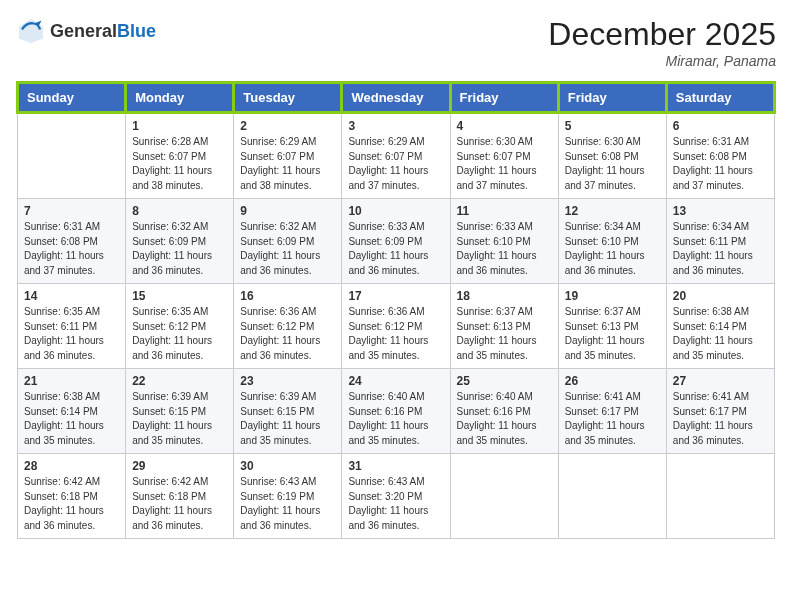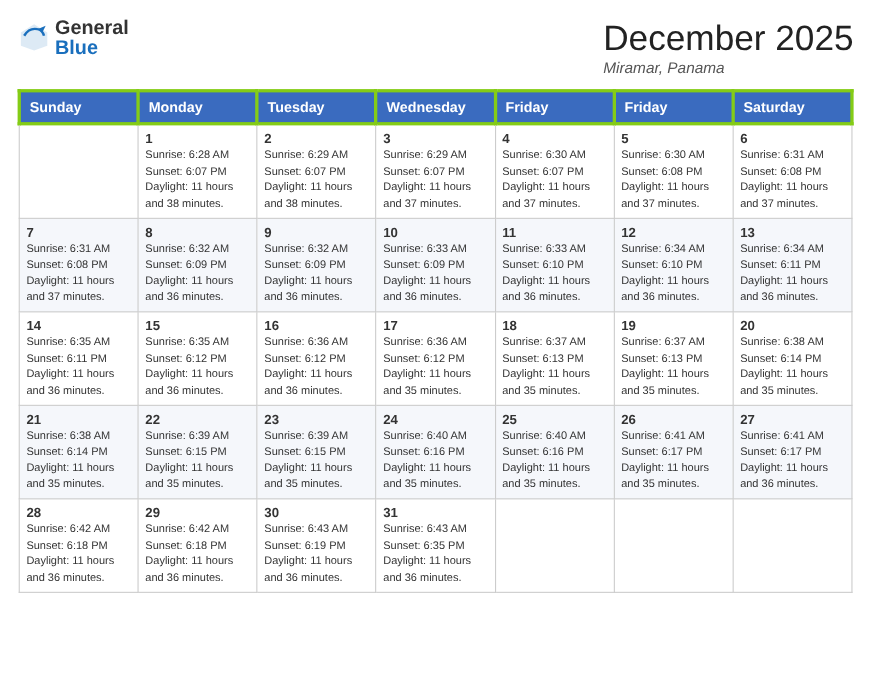--- a/index.html
+++ b/index.html
@@ -16,33 +16,33 @@
       align-items: flex-start;
       margin-bottom: 12px;
     }
     .logo {
       display: flex;
       align-items: center;
       gap: 4px;
     }
     .logo-text {
       display: flex;
-      flex-direction: column;
+      flex-direction: row;
       font-size: 18px;
       font-weight: bold;
       line-height: 1;
     }
     .logo-general { color: #333; }
     .logo-blue { color: #1a6fbd; }
     .logo-icon {
       width: 30px;
       height: 30px;
     }
     .title-block {
-      text-align: left;
+      text-align: right;
     }
     .month-title {
       font-size: 32px;
       font-weight: normal;
       color: #222;
     }
     .subtitle {
       font-size: 14px;
       color: #555;
       font-style: italic;
@@ -400,21 +400,21 @@
             <div>Sunrise: 6:43 AM</div>
             <div>Sunset: 6:19 PM</div>
             <div>Daylight: 11 hours</div>
             <div>and 36 minutes.</div>
           </div>
         </td>
         <td>
           <span class="day-number">31</span>
           <div class="day-info">
             <div>Sunrise: 6:43 AM</div>
-            <div>Sunset: 6:35 PM</div>
+            <div>Sunset: 3:20 PM</div>
             <div>Daylight: 11 hours</div>
             <div>and 36 minutes.</div>
           </div>
         </td>
         <td class="empty-cell"></td>
         <td class="empty-cell"></td>
         <td class="empty-cell"></td>
       </tr>
     </tbody>
 </table>

